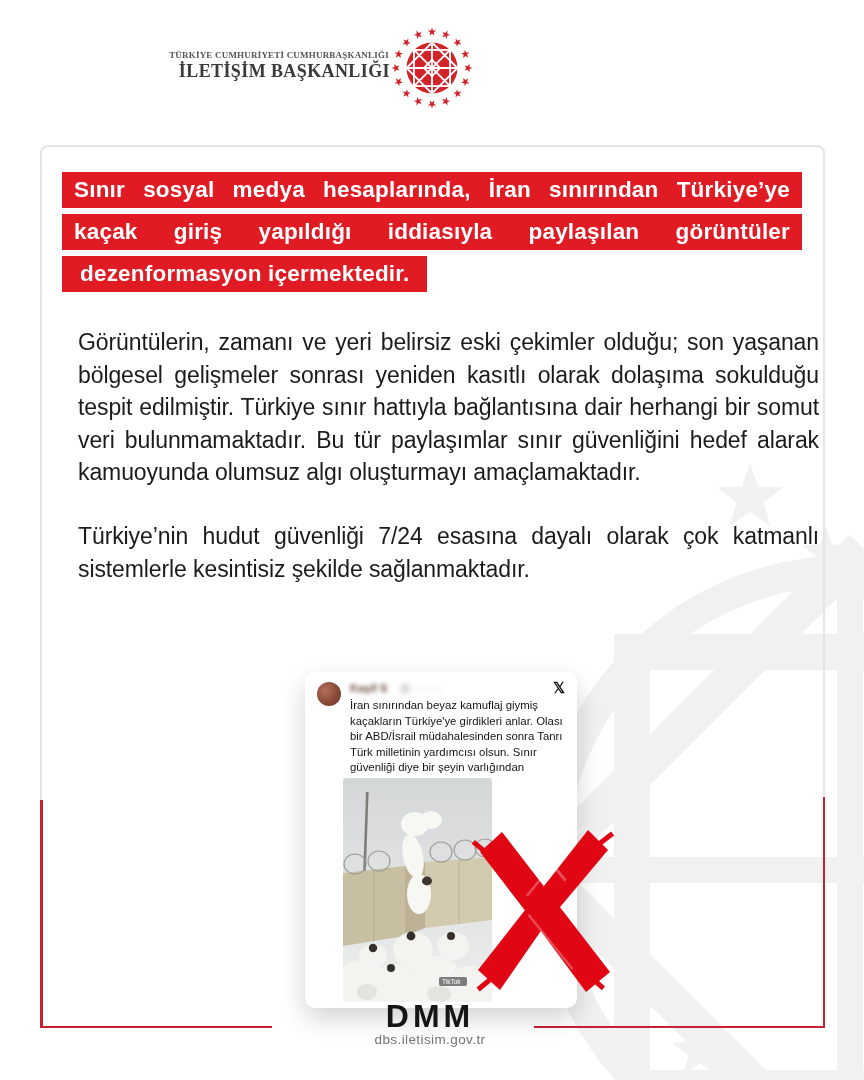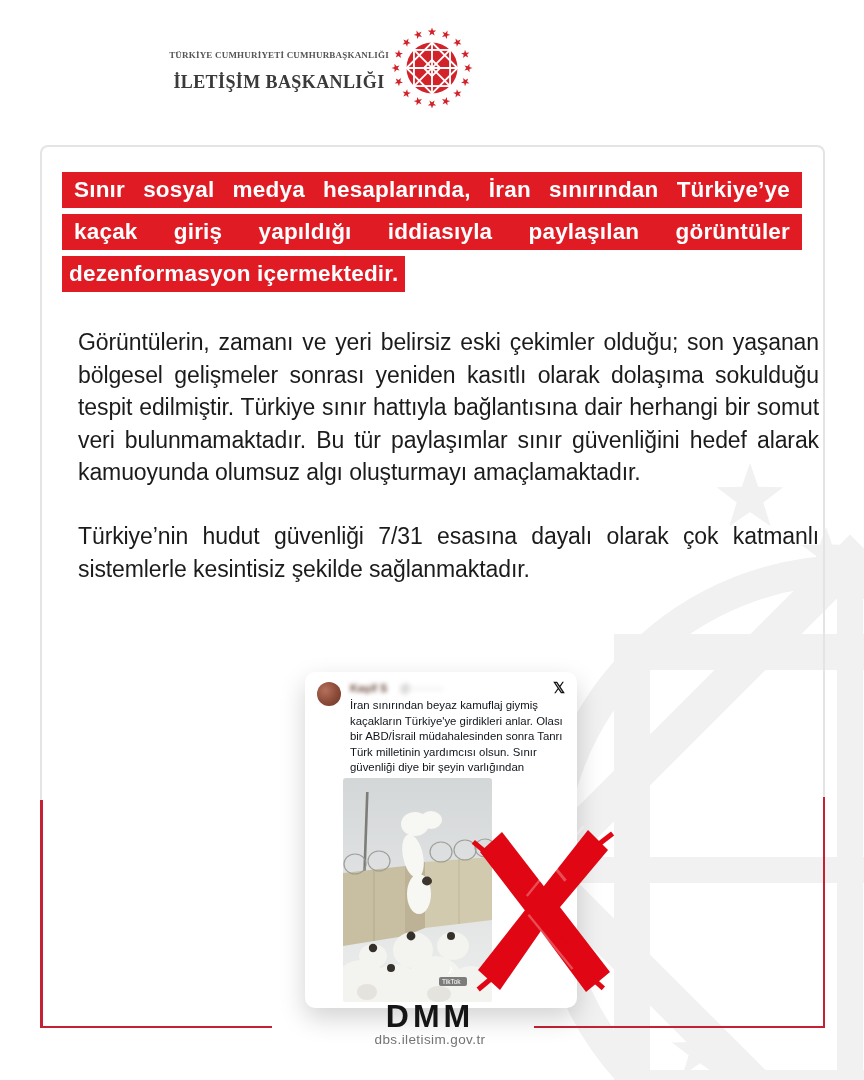--- a/index.html
+++ b/index.html
@@ -8,21 +8,21 @@
     overflow:hidden;font-family:"Liberation Sans",sans-serif;
   }
   
   .watermark{position:absolute;inset:0;z-index:0;pointer-events:none;}
   
   .hdr-left{
     position:absolute;left:168px;top:50px;width:222px;text-align:center;
     font-family:"Liberation Serif",serif;color:#3c3c3c;z-index:2;
   }
   .hdr-left .sm{font-size:9px;font-weight:700;letter-spacing:.2px;color:#555;}
-  .hdr-left .lg{font-size:18px;font-weight:700;letter-spacing:.4px;color:#3a3a3a;margin-top:12px;}
+  .hdr-left .lg{font-size:18px;font-weight:700;letter-spacing:.4px;color:#3a3a3a;margin-top:1px;text-align:right;}
   .hdr-right{
     position:absolute;left:506px;top:46px;width:200px;text-align:left;
     font-family:"Liberation Serif",serif;z-index:2;
   }
   .hdr-right .sm{font-size:8.5px;font-weight:700;color:#555;line-height:10.5px;}
   .hdr-right .lg{font-size:16.5px;font-weight:700;color:#3a3a3a;line-height:19px;margin-top:2px;}
   .emblem{position:absolute;left:388px;top:24px;width:88px;height:88px;z-index:2;}
   
   .card{
     position:absolute;left:40px;top:145px;width:781px;height:881px;
@@ -36,21 +36,21 @@
   #red-bottom-r{left:534px;top:1025.5px;width:291px;height:2.5px;}
   
   .headline{position:absolute;left:62px;top:172px;width:740px;z-index:2;}
   .hl-bar{
     display:block;background:#e01b24;color:#ffffff;font-weight:700;
     font-size:22.5px;height:36px;line-height:36px;padding:0 12px;
     margin-bottom:6px;letter-spacing:.2px;
     text-align:justify;text-align-last:justify;box-sizing:border-box;
     white-space:nowrap;overflow:hidden;
   }
-  .hl-bar.last{display:inline-block;width:auto;text-align:left;text-align-last:left;padding:0 7px;}
+  .hl-bar.last{display:inline-block;width:auto;text-align:left;text-align-last:left;padding:0 18px;}
   
   .para{
     position:absolute;left:62px;width:741px;margin:16px;z-index:2;
     font-size:23px;line-height:32.5px;color:#1b1b1b;text-align:justify;letter-spacing:-.1px;
   }
   #p1{top:310px;} #p2{top:504px;} #p3{top:588px;}
   
   .tweet{
     position:absolute;left:305px;top:672px;width:272px;height:336px;z-index:4;
     background:#ffffff;border-radius:10px;box-shadow:0 10px 26px rgba(0,0,0,.18);
@@ -155,21 +155,21 @@
   <div class="red-edge" id="red-bottom-l"></div>
   <div class="red-edge" id="red-bottom-r"></div>
 
   <div class="headline">
     <span class="hl-bar">Sınır sosyal medya hesaplarında, İran sınırından Türkiye’ye</span>
     <span class="hl-bar">kaçak giriş yapıldığı iddiasıyla paylaşılan görüntüler</span>
     <span class="hl-bar last">dezenformasyon içermektedir.</span>
   </div>
 
   <p class="para" id="p1">Görüntülerin, zamanı ve yeri belirsiz eski çekimler olduğu; son yaşanan bölgesel gelişmeler sonrası yeniden kasıtlı olarak dolaşıma sokulduğu tespit edilmiştir. Türkiye sınır hattıyla bağlantısına dair herhangi bir somut veri bulunmamaktadır. Bu tür paylaşımlar sınır güvenliğini hedef alarak kamuoyunda olumsuz algı oluşturmayı amaçlamaktadır.</p>
-  <p class="para" id="p2">Türkiye’nin hudut güvenliği 7/31 esasına dayalı olarak çok katmanlı sistemlerle kesintisiz şekilde sağlanmaktadır.</p>
+  <p class="para" id="p2">Türkiye’nin hudut güvenliği 7/24 esasına dayalı olarak çok katmanlı sistemlerle kesintisiz şekilde sağlanmaktadır.</p>
 
   <div class="tweet">
     <div class="tw-avatar"></div>
     <div class="tw-author">Kaşif S</div>
     <div class="tw-handle">@··········</div>
     <div class="tw-x">𝕏</div>
     <div class="tw-text">İran sınırından beyaz kamuflaj giymiş kaçakların Türkiye'ye girdikleri anlar. Olası bir ABD/İsrail müdahalesinden sonra Tanrı Türk milletinin yardımcısı olsun. Sınır güvenliği diye bir şeyin varlığından bahsetmek mümkün değil.</div>
 
     <div class="tw-video">
       <svg width="149" height="224" viewBox="0 0 149 224">

